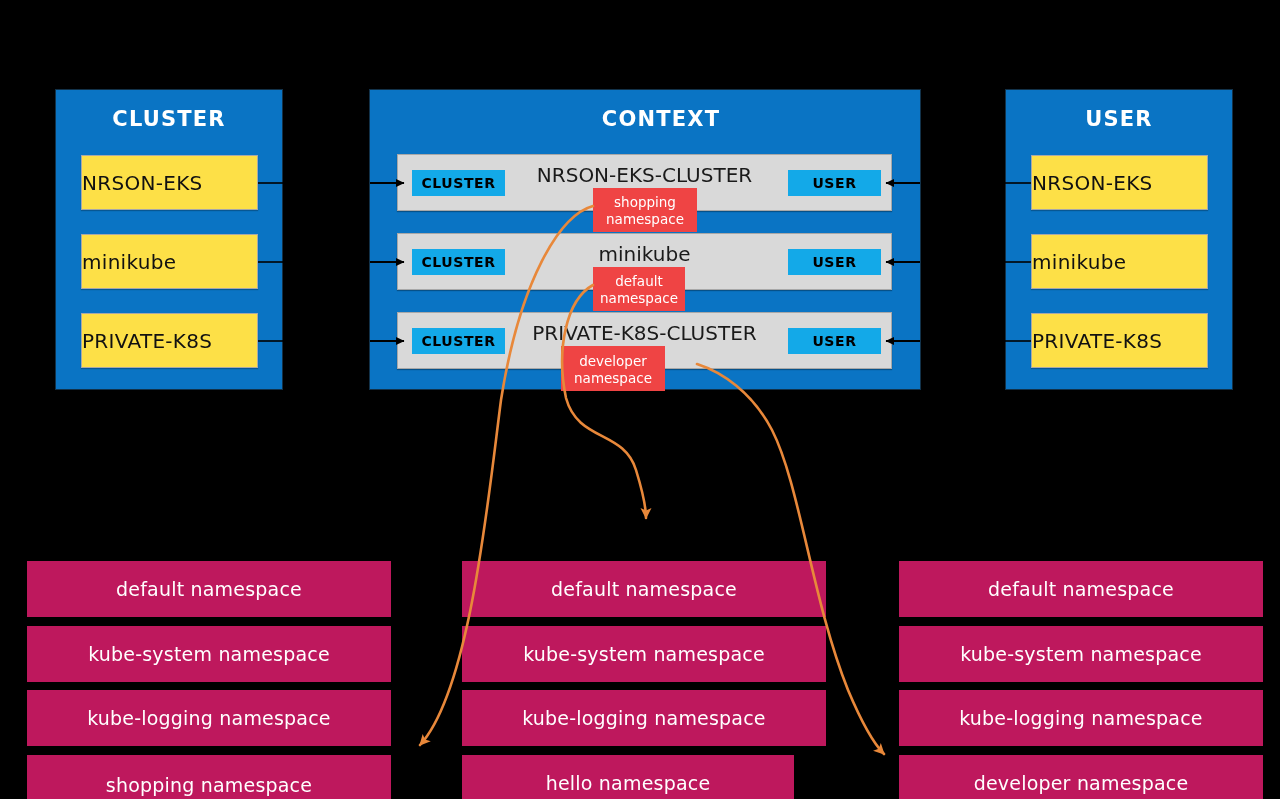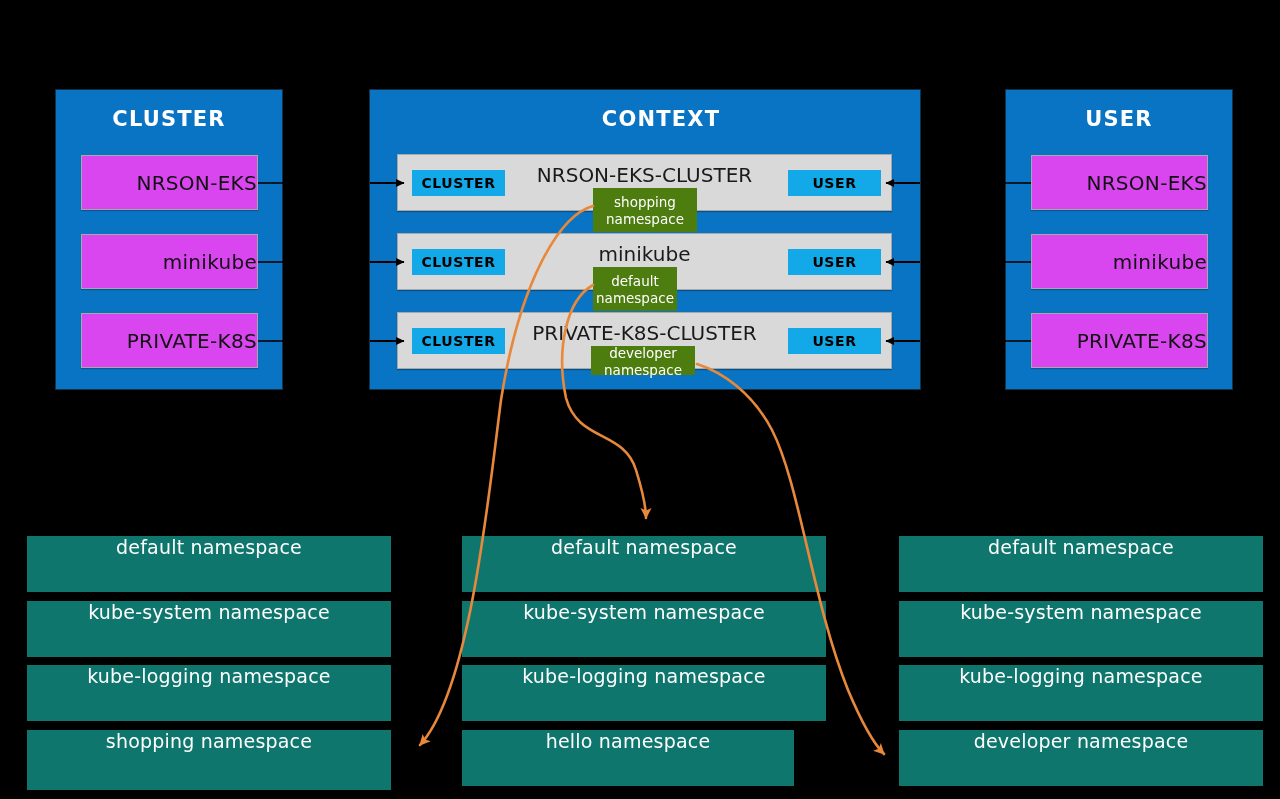--- a/index.html
+++ b/index.html
@@ -33,27 +33,27 @@
     color: #ffffff;
     font-weight: bold;
     letter-spacing: 1.2px;
     font-size: 21px;
     line-height: 24px;
   }
 
   
   .side-box {
     position: absolute;
-    background: #d946ef;
+    background: #fde047;
     border: 1px solid #a8a8a8;
     color: #111111;
     font-size: 20px;
     display: flex;
     align-items: center;
-    justify-content: flex-end;
+    justify-content: flex-start;
     letter-spacing: 0.3px;
     box-shadow: 0 1px 1px rgba(0,0,0,.25);
   }
 
   
   .ctx-row {
     position: absolute;
     background: #d9d9d9;
     border: 1px solid #a8a8a8;
     box-shadow: 0 1px 1px rgba(0,0,0,.3);
@@ -72,44 +72,45 @@
     color: #000000;
     font-size: 14px;
     font-weight: bold;
     letter-spacing: 0.6px;
     display: flex;
     align-items: center;
     justify-content: center;
   }
   .ns-chip {
     position: absolute;
-    background: #4d7c0f;
+    background: #ef4444;
     color: #ffffff;
     font-size: 13.5px;
     line-height: 17px;
     text-align: center;
     display: flex;
     flex-direction: column;
     align-items: center;
     justify-content: center;
     padding-top: 2px;
     z-index: 6;
   }
 
   
   .ns-bar {
     position: absolute;
-    background: #0f766e;
+    background: #be185d;
     color: #ffffff;
     font-size: 19px;
     display: flex;
-    align-items: flex-start;
+    align-items: center;
     justify-content: center;
     letter-spacing: 0.2px;
     z-index: 4;
+    margin-top: 25px;
   }
 
   
   svg.ovl {
     position: absolute; left: 0; top: 0;
     width: 1280px; height: 799px;
     pointer-events: none;
   }
   svg#connectors { z-index: 5; }
   svg#curves { z-index: 7; }
@@ -152,35 +153,35 @@
 
   <div class="ctx-row" style="left:397px; top:233px; width:495px; height:57px;">
     <div class="ctx-row-title" style="top:9px;">minikube</div>
   </div>
   <div class="tag" style="left:412px; top:249px; width:93px; height:26px;">
     <span>CLUSTER</span>
   </div>
   <div class="tag" style="left:788px; top:249px; width:93px; height:26px;">
     <span>USER</span>
   </div>
-  <div class="ns-chip" style="left:593px; top:267px; width:84px; height:44px;">
+  <div class="ns-chip" style="left:593px; top:267px; width:92px; height:44px;">
     <span>default</span>
     <span>namespace</span>
   </div>
 
   <div class="ctx-row" style="left:397px; top:312px; width:495px; height:57px;">
     <div class="ctx-row-title" style="top:9px;">PRIVATE-K8S-CLUSTER</div>
   </div>
   <div class="tag" style="left:412px; top:328px; width:93px; height:26px;">
     <span>CLUSTER</span>
   </div>
   <div class="tag" style="left:788px; top:328px; width:93px; height:26px;">
     <span>USER</span>
   </div>
-  <div class="ns-chip" style="left:591px; top:346px; width:104px; height:29px;">
+  <div class="ns-chip" style="left:561px; top:346px; width:104px; height:45px;">
     <span>developer</span>
     <span>namespace</span>
   </div>
 
   <div class="panel" style="left:1005px; top:89px; width:228px; height:301px;">
     <div class="panel-title" style="top:17px;">USER</div>
   </div>
   <div class="side-box" style="left:1031px; top:155px; width:177px; height:55px;">
     <span>NRSON-EKS</span>
   </div>

